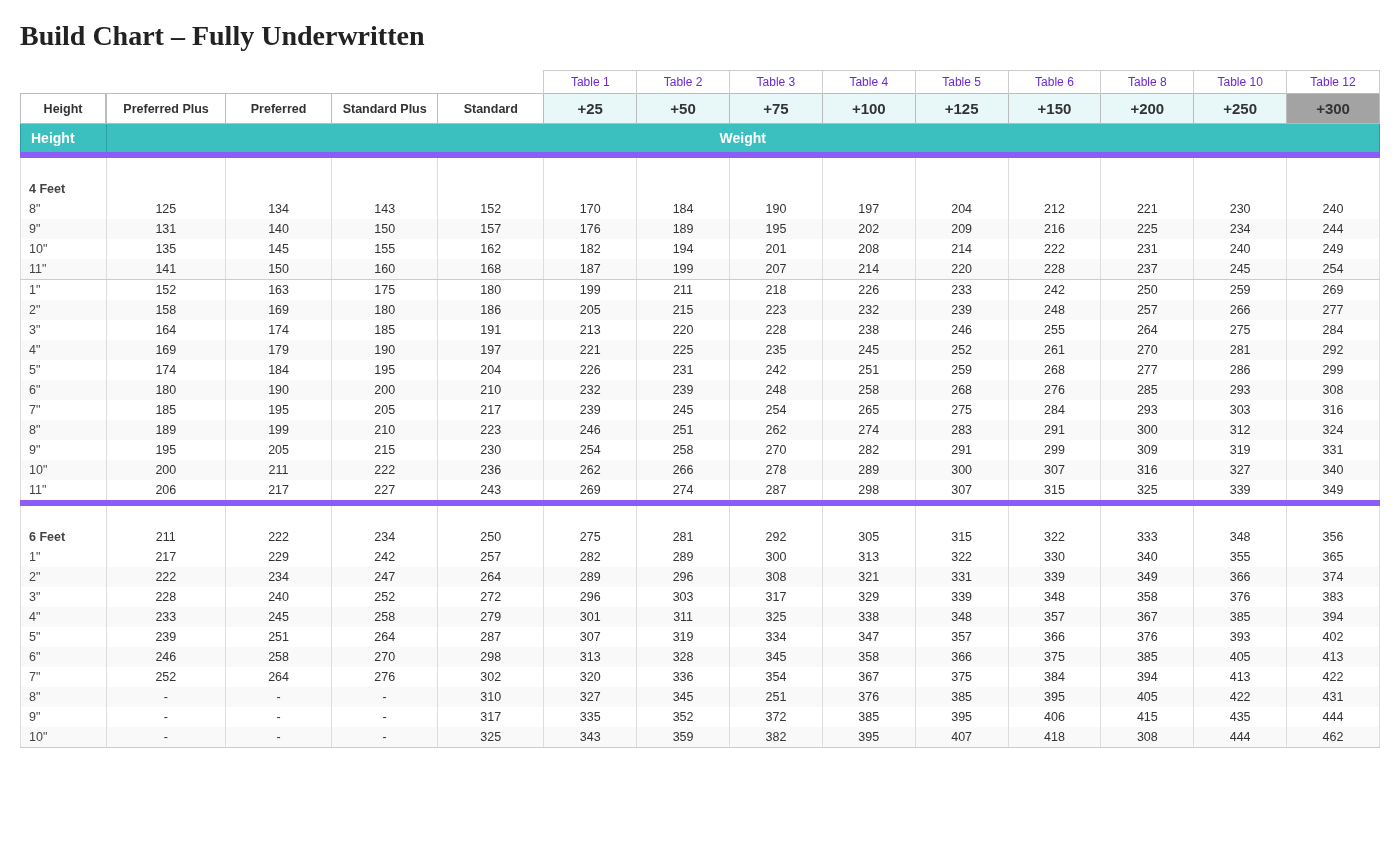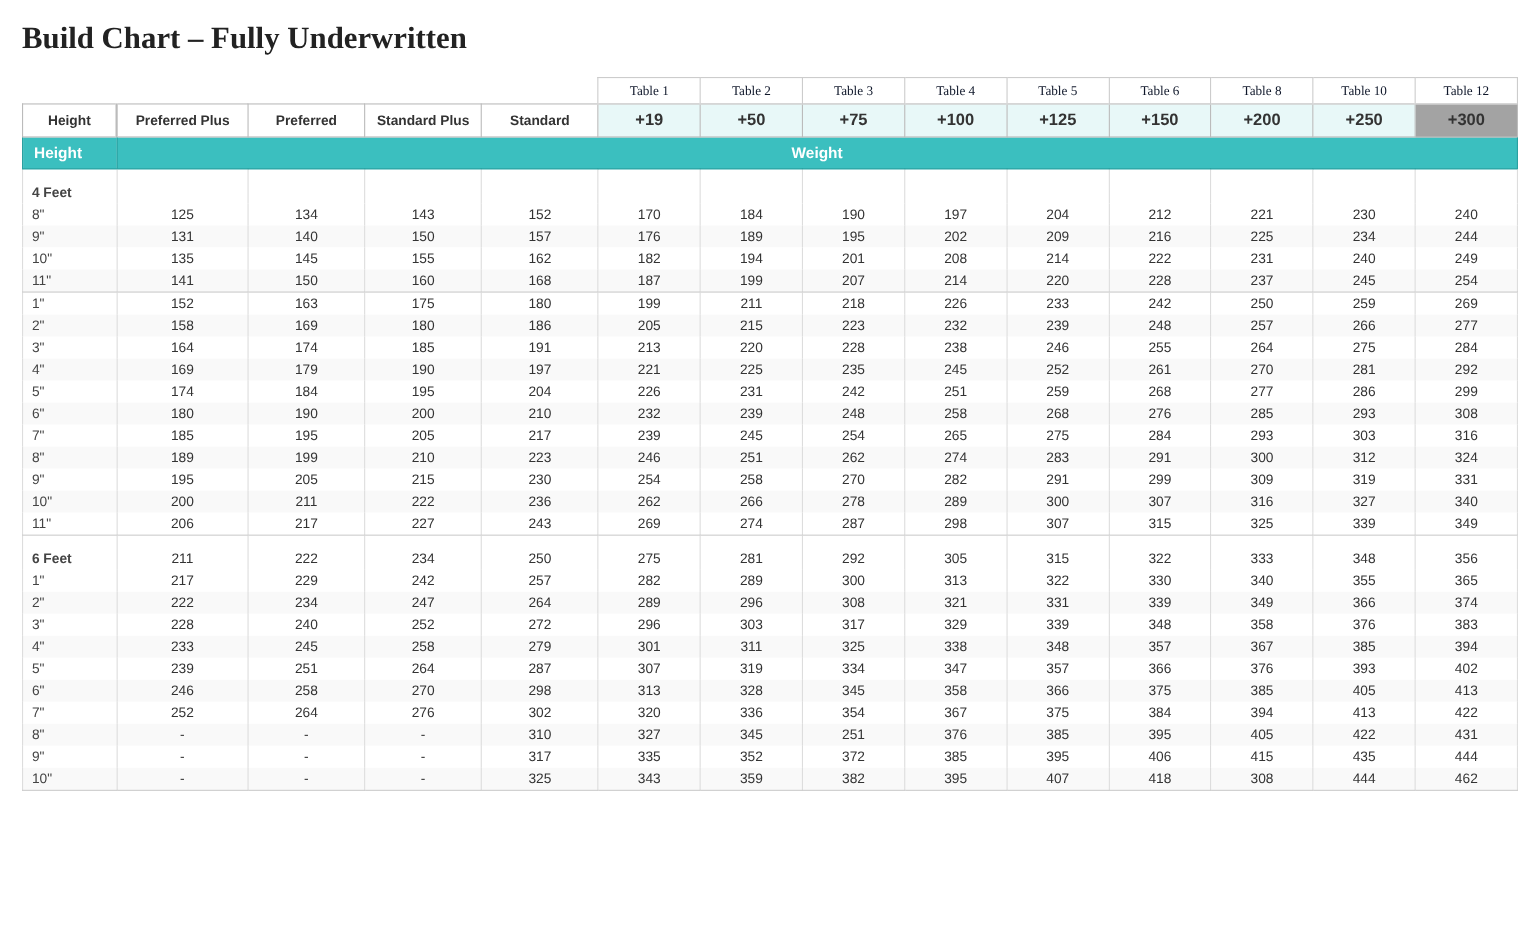--- a/index.html
+++ b/index.html
@@ -26,23 +26,22 @@
       border-collapse: collapse;
       font-size: 12.5px;
     }
     
     .header-top th {
       font-weight: normal;
       text-align: center;
       padding: 4px 6px;
       border: 1px solid #ccc;
       background: #fff;
-      color: #0f172a;
+      color: #6d28d9;
       font-size: 12px;
-      font-family: Liberation Serif, serif;
     }
     .header-top th.empty-cell {
       border: none;
       background: #fff;
     }
     .header-labels th {
       text-align: center;
       padding: 6px 8px;
       border: 1px solid #bbb;
       background: #fff;
@@ -73,22 +72,22 @@
       border-top: none;
       border-bottom: none;
     }
     tr.data-row td:first-child {
       text-align: left;
       padding-left: 8px;
       font-weight: normal;
       color: #444;
     }
     tr.feet-row td {
-      border-top: 1px solid #8b5cf6;
-      padding-top: 14px;
+      border-top: 6px solid #8b5cf6;
+      padding-top: 24px;
     }
     tr.feet-row td:first-child {
       font-weight: bold;
     }
     tr.last-in-section td {
       border-bottom: 1px solid #ccc;
     }
     
     tr.data-row:nth-child(even) td {
       background: #f9f9f9;
@@ -154,21 +153,21 @@
           <th style="border-bottom: none;">Table 8</th>
           <th style="border-bottom: none;">Table 10</th>
           <th style="border-bottom: none;">Table 12</th>
         </tr>
       <tr class="header-labels" id="header-labels-row">
       <th style="border-right: 2px solid rgb(187, 187, 187);">Height</th>
           <th>Preferred Plus</th>
           <th>Preferred</th>
           <th>Standard Plus</th>
           <th>Standard</th>
-          <th style="background: rgb(232, 248, 248); font-size: 15px;">+19</th>
+          <th style="background: rgb(232, 248, 248); font-size: 15px;">+25</th>
           <th style="background: rgb(232, 248, 248); font-size: 15px;">+50</th>
           <th style="background: rgb(232, 248, 248); font-size: 15px;">+75</th>
           <th style="background: rgb(232, 248, 248); font-size: 15px;">+100</th>
           <th style="background: rgb(232, 248, 248); font-size: 15px;">+125</th>
           <th style="background: rgb(232, 248, 248); font-size: 15px;">+150</th>
           <th style="background: rgb(232, 248, 248); font-size: 15px;">+200</th>
           <th style="background: rgb(232, 248, 248); font-size: 15px;">+250</th>
           <th style="background: #a3a3a3; font-size: 15px;">+300</th>
         </tr>
     </thead>

